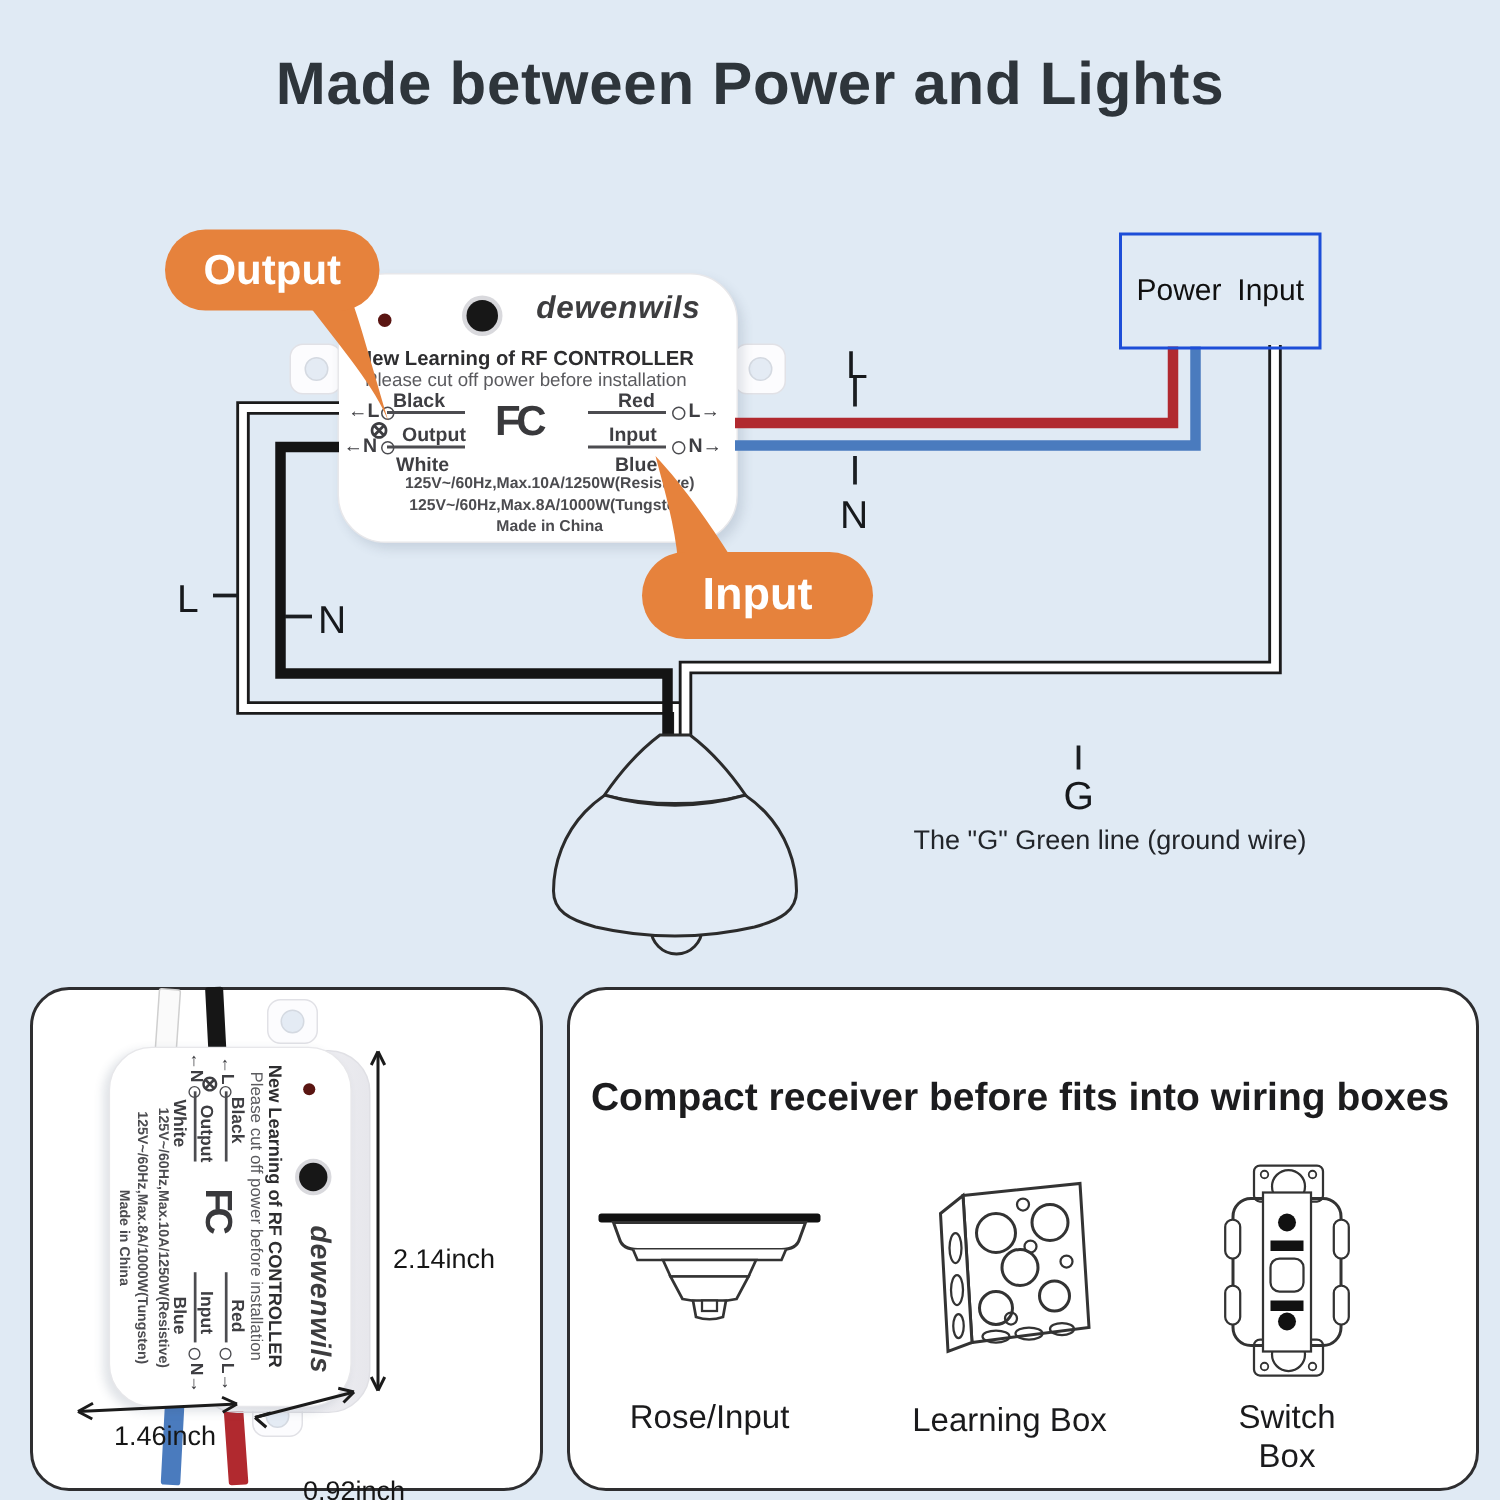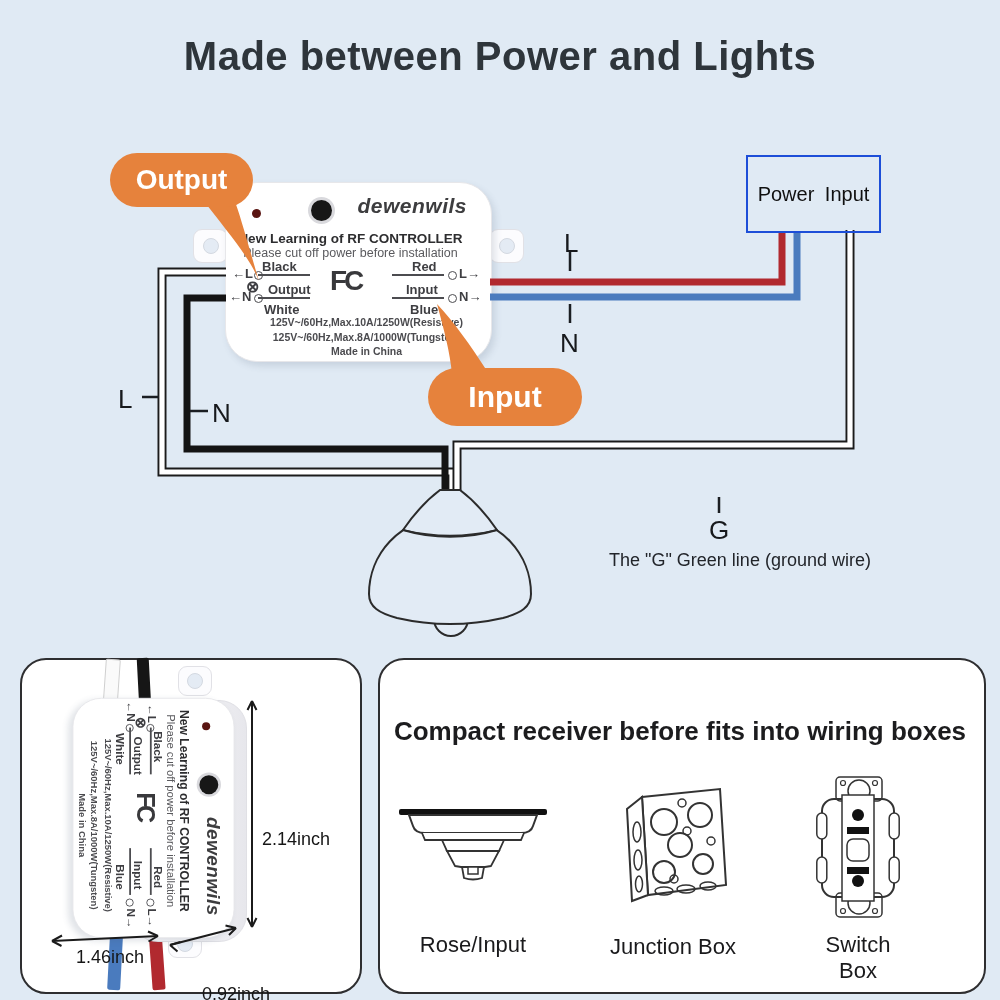--- a/index.html
+++ b/index.html
@@ -272,16 +272,16 @@
     <circle cx="43" cy="128" r="11" fill="none" stroke="#333" stroke-width="1.5"></circle>
     <rect x="26" y="20" width="32" height="106" fill="#fff" stroke="#333" stroke-width="1.5"></rect>
     <circle cx="42" cy="40" r="6" fill="#111"></circle>
     <rect x="31" y="52" width="22" height="7" fill="#111"></rect>
     <rect x="31" y="64" width="22" height="22" rx="6" fill="none" stroke="#333" stroke-width="1.5"></rect>
     <rect x="31" y="92" width="22" height="7" fill="#111"></rect>
     <circle cx="42" cy="106" r="6" fill="#111"></circle>
   </svg>
 
   <div class="icon-label" style="left:398px;top:932px;width:150px;">Rose/Input</div>
-  <div class="icon-label" style="left:600px;top:934px;width:146px;">Junction Box</div>
+  <div class="icon-label" style="left:600px;top:934px;width:146px;">Learning Box</div>
   <div class="icon-label" style="left:804px;top:932px;width:108px;">Switch Box</div>
 
 </div>
 
 </body></html>

